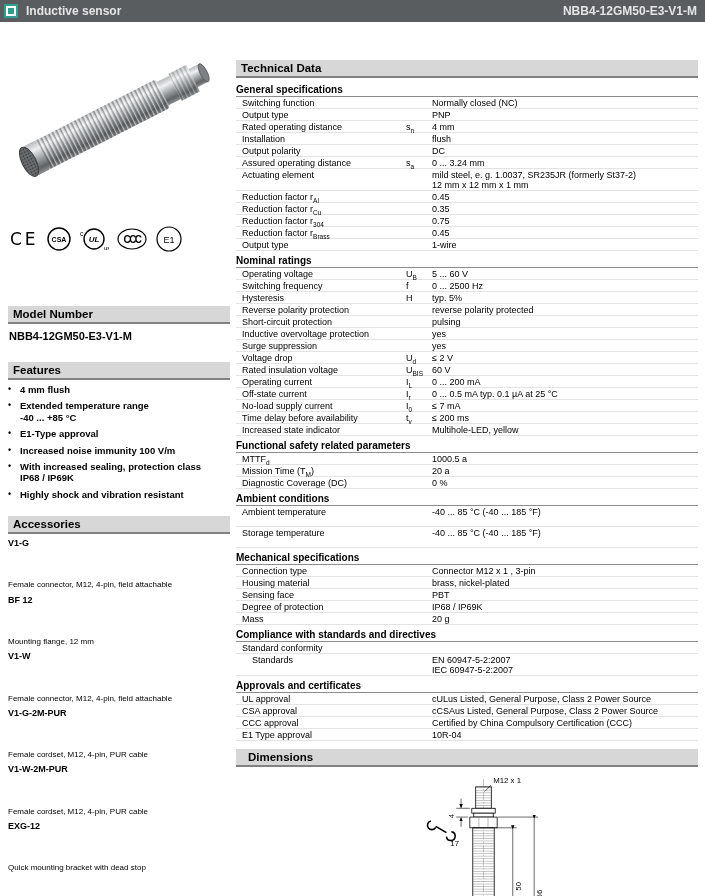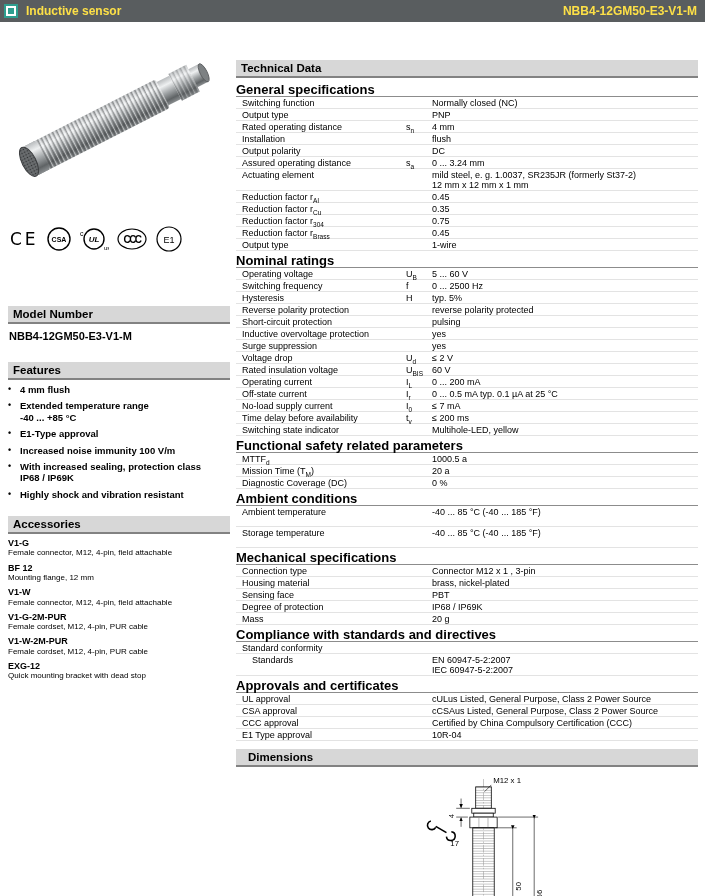--- a/index.html
+++ b/index.html
@@ -7,21 +7,21 @@
     --row_line:#e3e3e3; --sec_line:#8c8c8c;
   }
   *{box-sizing:border-box;}
   html,body{margin:0;padding:0;}
   body{
     width:705px;height:896px;background:#fff;color:#000;position:relative;overflow:hidden;
     font-family:"Liberation Sans", sans-serif;
   }
   .topbar{
     position:absolute;top:0;left:0;width:705px;height:22px;background:var(--top_bar);
-    color:#fde047;display:flex;align-items:center;font-weight:bold;font-size:12px;
+    color:#e5e5e5;display:flex;align-items:center;font-weight:bold;font-size:12px;
   }
   .cube{width:14px;height:14px;margin:0 8px 0 4px;background:#fff;border:2px solid var(--brand);
     position:relative;flex:0 0 auto;}
   .cube:after{content:"";position:absolute;left:2px;top:2px;width:6px;height:6px;background:var(--brand);}
   .tb-left{flex:1;}
   .tb-right{margin-right:8px;}
   .leftcol{position:absolute;left:8px;top:30px;width:222px;}
   .rightcol{position:absolute;left:236px;top:46px;width:462px;}
   .bar{
     background:var(--bar_bg);border-bottom:2px solid var(--bar_border);
@@ -31,23 +31,23 @@
   .certs{display:flex;align-items:center;gap:7px;margin:10px 0 54px 2px;height:26px;}
   .certs svg{display:block;}
   .ce-text{font-size:17px;letter-spacing:3px;font-family:"DejaVu Sans", sans-serif;}
   .modelno{font-weight:bold;font-size:11px;margin:6px 0 20px 1px;}
   .feats{margin:4px 0 16px 0;}
   .feat{display:flex;font-weight:bold;font-size:9.5px;line-height:1.2;margin:0 0 5px 0;}
   .feat .dot{width:12px;flex:0 0 auto;font-size:9px;}
   .accs{margin:4px 0 0 0;}
   .acc{margin-bottom:5px;}
   .acc .nm{font-weight:bold;font-size:9px;line-height:1.15;}
-  .acc .ds{font-size:8px;line-height:1.15;}
+  .acc .ds{font-size:8px;line-height:1.15;margin-top:32px;}
   
-  .tsec-h{font-weight:bold;font-size:13px;line-height:11px;border-bottom:1px solid var(--sec_line);
+  .tsec-h{font-weight:bold;font-size:10px;line-height:11px;border-bottom:1px solid var(--sec_line);
     padding:2px 0 1px 0;margin-top:2px;}
   .trow{display:flex;font-size:9px;line-height:10px;border-bottom:1px solid var(--row_line);padding:0.5px 0;}
   .trow .lbl{width:170px;padding-left:6px;flex:0 0 auto;}
   .trow.ind2 .lbl{padding-left:16px;}
   .trow .sym{width:26px;flex:0 0 auto;}
   .trow .val{flex:1;}
   .trow.tall{min-height:21px;}
   sub{font-size:6.5px;line-height:0;}
   .dimbar{margin-top:8px;padding-left:12px;}
   .drawing{margin:4px 0 0 150px;width:195px;}
@@ -303,21 +303,21 @@
         <span class="lbl">No-load supply current</span>
         <span class="sym">I<sub>0</sub></span>
         <span class="val">≤ 7 mA</span>
       </div>
       <div class="trow">
         <span class="lbl">Time delay before availability</span>
         <span class="sym">t<sub>v</sub></span>
         <span class="val">≤ 200 ms</span>
       </div>
       <div class="trow">
-        <span class="lbl">Switching state indicator</span>
+        <span class="lbl">Increased state indicator</span>
         <span class="sym"></span>
         <span class="val">Multihole-LED, yellow</span>
       </div>
       <div class="tsec-h">Functional safety related parameters</div>
       <div class="trow">
         <span class="lbl">MTTF<sub>d</sub></span>
         <span class="sym"></span>
         <span class="val">1000.5 a</span>
       </div>
       <div class="trow">

